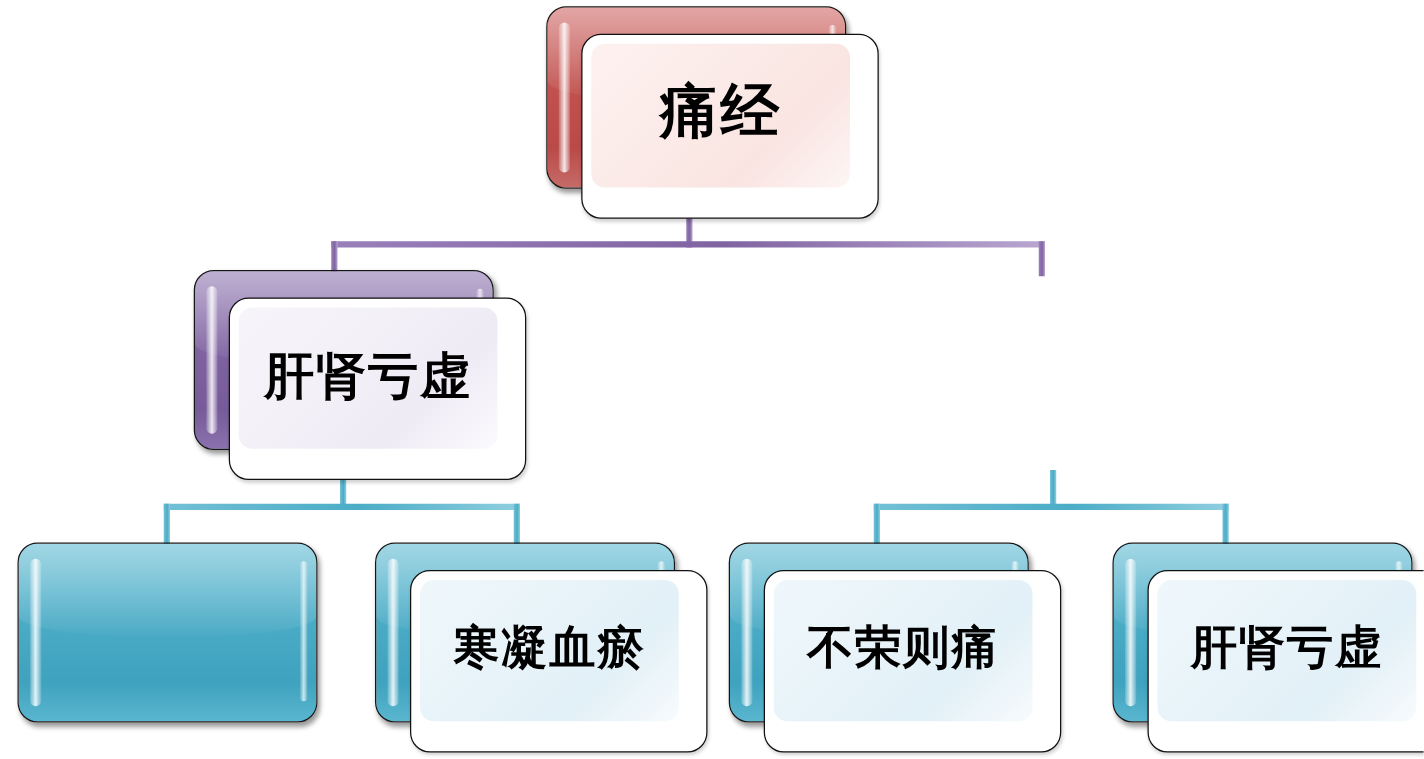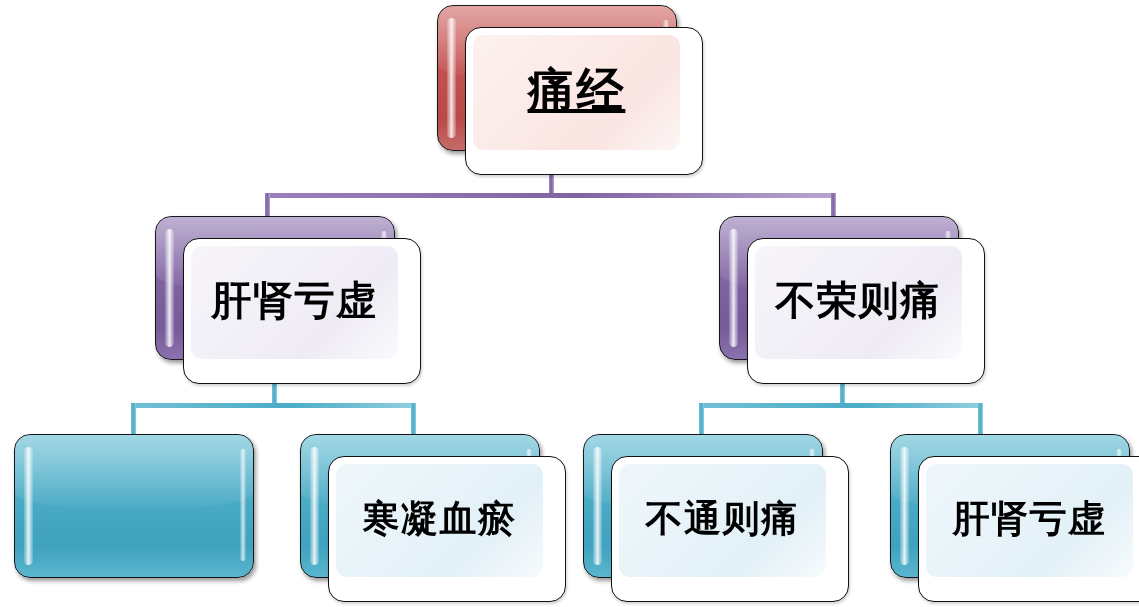--- a/index.html
+++ b/index.html
@@ -117,21 +117,21 @@
     background: linear-gradient(135deg, #eff7fb 0%, #e7f3f9 45%, #e2f0f7 70%, #f7fbfd 100%);
   }
   .node-label {
     color: #000000;
     font-weight: 700;
     white-space: nowrap;
     letter-spacing: 0.04em;
     line-height: 1;
     transform: translateY(-2px);
   }
-  .label-root   { font-size: 47px; text-decoration: underline; }
+  .label-root   { font-size: 47px; }
   .label-mid    { font-size: 40px; }
   .label-leaf   { font-size: 37px; }
 </style>
 </head>
 <body>
 
 <div id="canvas">
 
   <div class="conn conn-v conn-purple" style="left:549px; top:168px; height:30px;"></div>
 
@@ -169,32 +169,20 @@
       <div class="gloss-left"></div>
       <div class="gloss-right"></div>
     </div>
     <div class="card-front" style="left:28px; top:22px; width:236px; height:144px;">
       <div class="panel panel-purple">
         <span class="node-label label-mid">肝肾亏虚</span>
       </div>
     </div>
   </div>
 
-  <div class="node" style="left:719px; top:216px; width:266px; height:168px;">
-    <div class="card-back back-purple" style="width:238px; height:142px;">
-      <div class="gloss-top"></div>
-      <div class="gloss-left"></div>
-      <div class="gloss-right"></div>
-    </div>
-    <div class="card-front" style="left:28px; top:22px; width:236px; height:144px;">
-      <div class="panel panel-purple">
-        <span class="node-label label-mid">不荣则痛</span>
-      </div>
-    </div>
-  </div>
 
   <div class="node" style="left:14px; top:434px; width:266px; height:168px;">
     <div class="card-back back-teal" style="width:238px; height:142px;">
       <div class="gloss-top"></div>
       <div class="gloss-left"></div>
       <div class="gloss-right"></div>
     </div>
   </div>
 
   <div class="node" style="left:300px; top:434px; width:266px; height:168px;">
@@ -211,21 +199,21 @@
   </div>
 
   <div class="node" style="left:583px; top:434px; width:266px; height:168px;">
     <div class="card-back back-teal" style="width:238px; height:142px;">
       <div class="gloss-top"></div>
       <div class="gloss-left"></div>
       <div class="gloss-right"></div>
     </div>
     <div class="card-front" style="left:28px; top:22px; width:236px; height:144px;">
       <div class="panel panel-teal">
-        <span class="node-label label-leaf">不通则痛</span>
+        <span class="node-label label-leaf">不荣则痛</span>
       </div>
     </div>
   </div>
 
   <div class="node" style="left:890px; top:434px; width:266px; height:168px;border-radius:12px;">
     <div class="card-back back-teal" style="width:238px; height:142px;">
       <div class="gloss-top"></div>
       <div class="gloss-left"></div>
       <div class="gloss-right"></div>
     </div>

